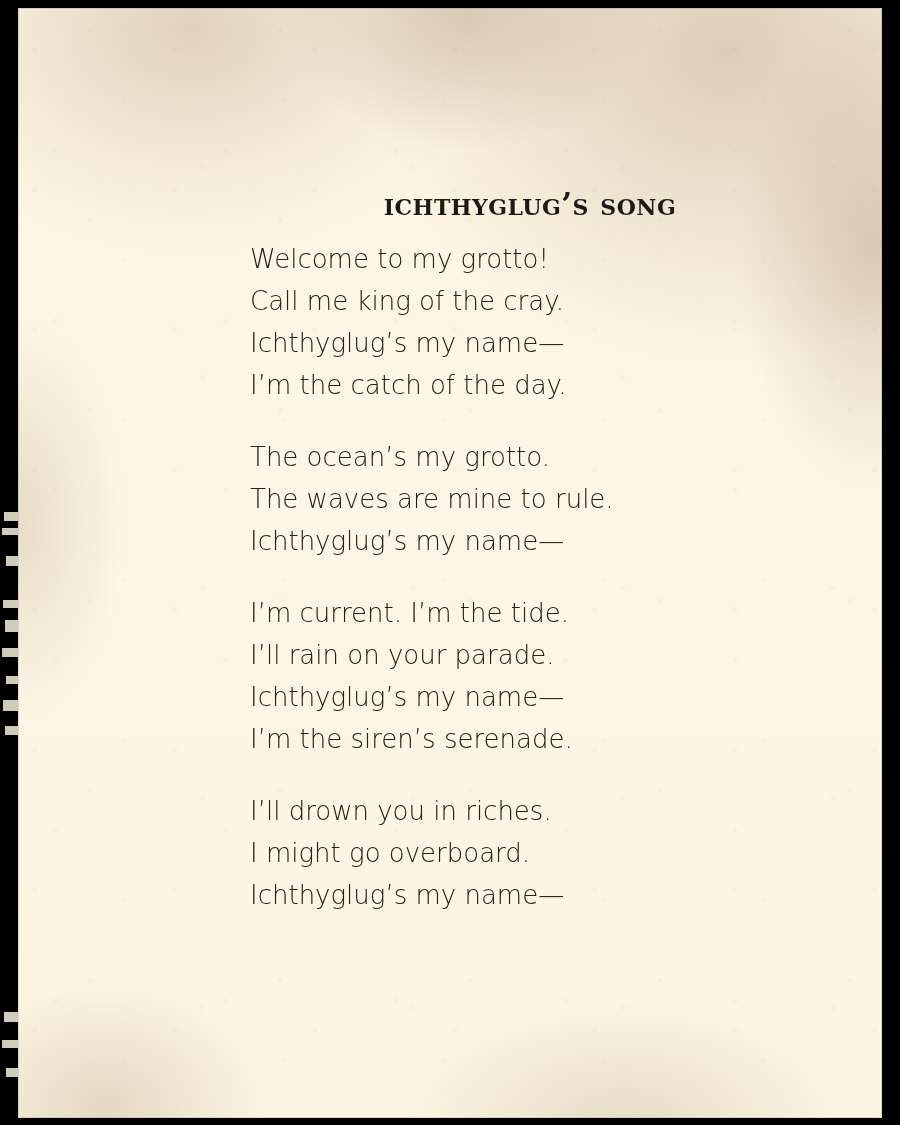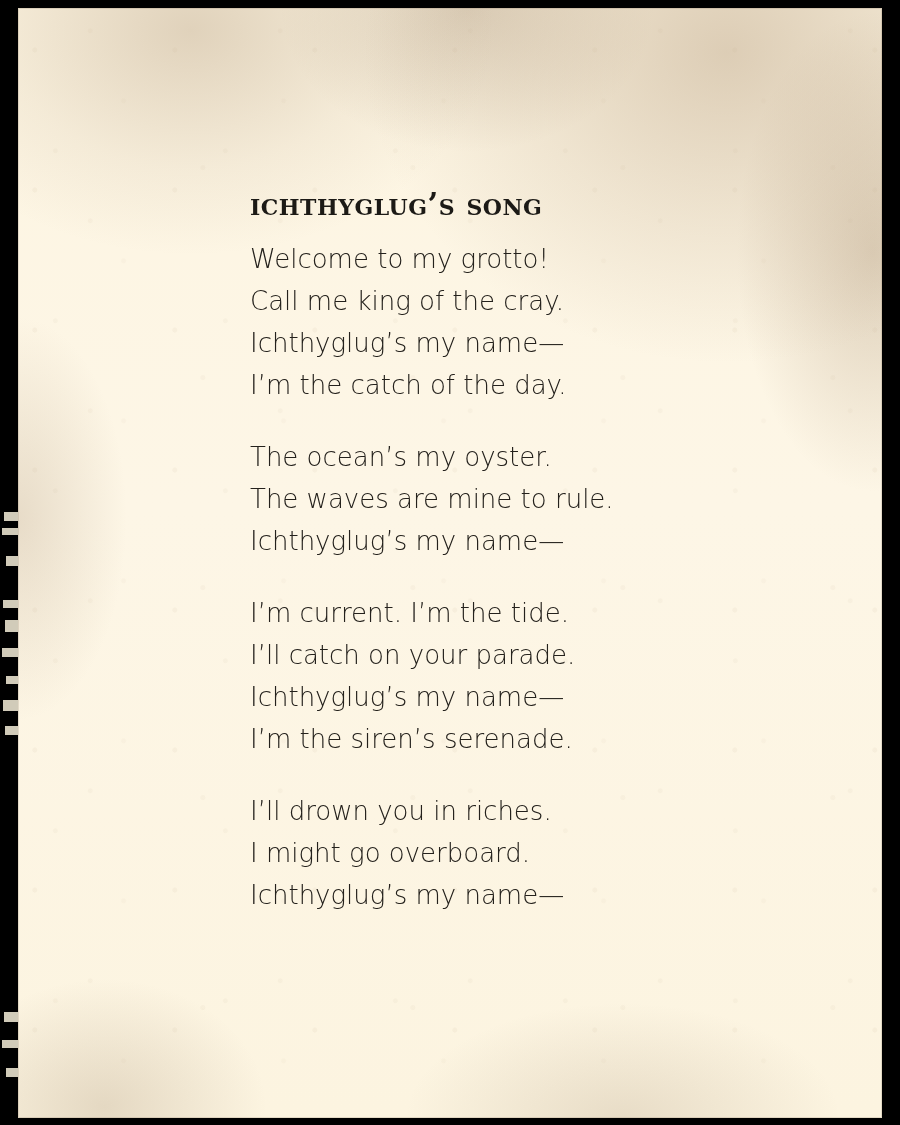--- a/index.html
+++ b/index.html
@@ -80,20 +80,21 @@
 
   .poem-title {
     font-family: "DejaVu Serif", serif;
     font-size: 31px;
     font-weight: 700;
     letter-spacing: 0.5px;
     color: #1c1a16;
     margin: 0 0 16px 0;
     font-variant: small-caps;
     text-transform: lowercase;
+    text-align: center;
   }
   .poem-title::first-letter { font-size: 31px; }
 
   .stanza {
     margin: 0 0 30px 0;
   }
   .stanza:last-child { margin-bottom: 0; }
 
   .line {
     font-family: "DejaVu Sans", sans-serif;
@@ -115,28 +116,28 @@
       <h1 class="poem-title">Ichthyglug’s Song</h1>
 
       <div class="stanza">
         <div class="line">Welcome to my grotto!</div>
         <div class="line">Call me king of the cray.</div>
         <div class="line">Ichthyglug’s my name—</div>
         <div class="line">I’m the catch of the day.</div>
       </div>
 
       <div class="stanza">
-        <div class="line">The ocean’s my oyster.</div>
+        <div class="line">The ocean’s my grotto.</div>
         <div class="line">The waves are mine to rule.</div>
         <div class="line">Ichthyglug’s my name—</div>
       </div>
 
       <div class="stanza">
         <div class="line">I’m current. I’m the tide.</div>
-        <div class="line">I’ll catch on your parade.</div>
+        <div class="line">I’ll rain on your parade.</div>
         <div class="line">Ichthyglug’s my name—</div>
         <div class="line">I’m the siren’s serenade.</div>
       </div>
 
       <div class="stanza">
         <div class="line">I’ll drown you in riches.</div>
         <div class="line">I might go overboard.</div>
         <div class="line">Ichthyglug’s my name—</div>
       </div>
     </div>

